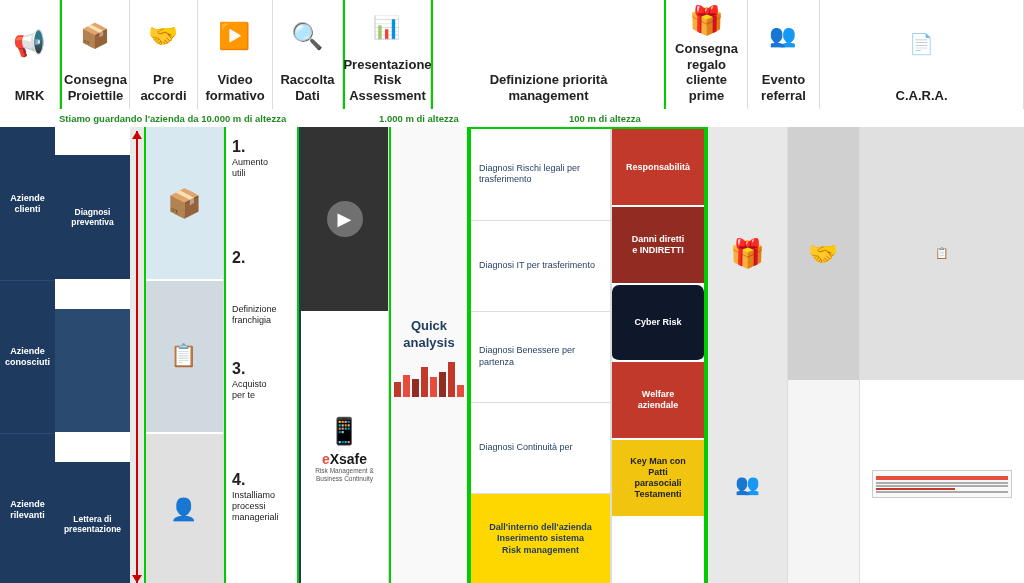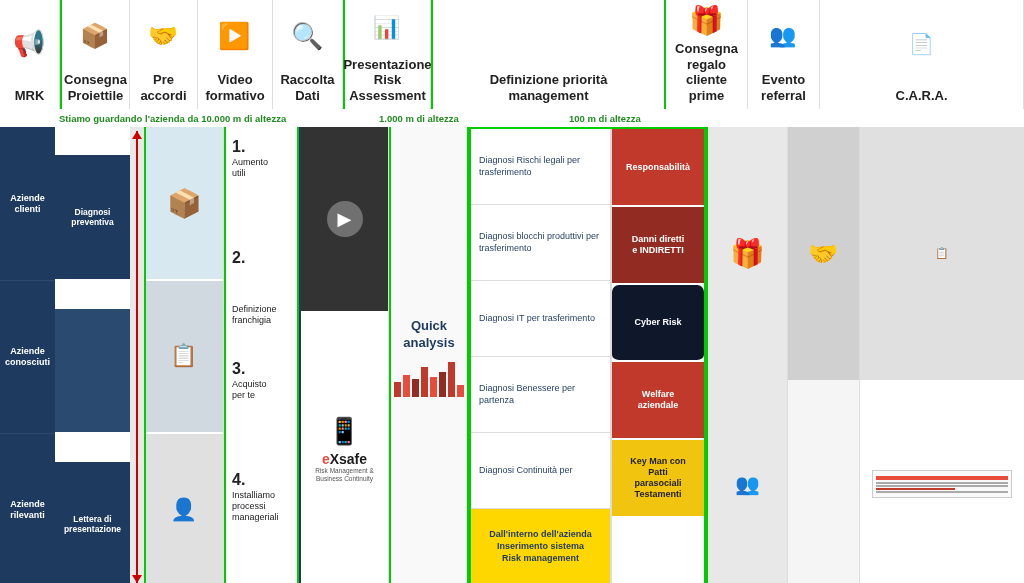--- a/index.html
+++ b/index.html
@@ -550,21 +550,20 @@
           <div style="width:7px;height:35px;background:#c0392b;"></div>
           <div style="width:7px;height:12px;background:#e74c3c;"></div>
         </div>
       </div>
     </div>
 
     <div style="display:flex;flex-direction:row;border:2px solid #00cc00;">
 
       <div class="rischi-col" style="border-right:1px solid #ddd;">
         <div class="rischi-item">Diagnosi Rischi legali per trasferimento</div>
-        <div class="rischi-item">Diagnosi blocchi produttivi per trasferimento</div>
         <div class="rischi-item">Diagnosi IT per trasferimento</div>
         <div class="rischi-item">Diagnosi Benessere per partenza</div>
         <div class="rischi-item">Diagnosi Continuità per</div>
         <div class="rischi-item yellow-bg" style="white-space:pre-line;text-align:center;">
           <div style="font-weight:bold;font-size:9px;">Dall'interno dell'azienda</div>
           <div style="font-size:9px;">Inserimento sistema</div>
           <div style="font-size:9px;">Risk management</div>
         </div>
       </div>
 

